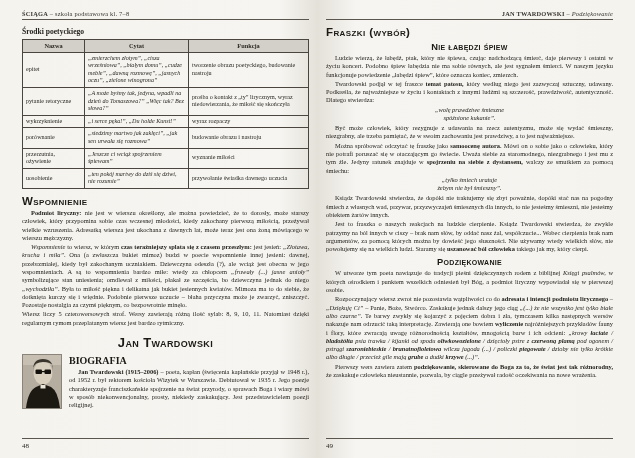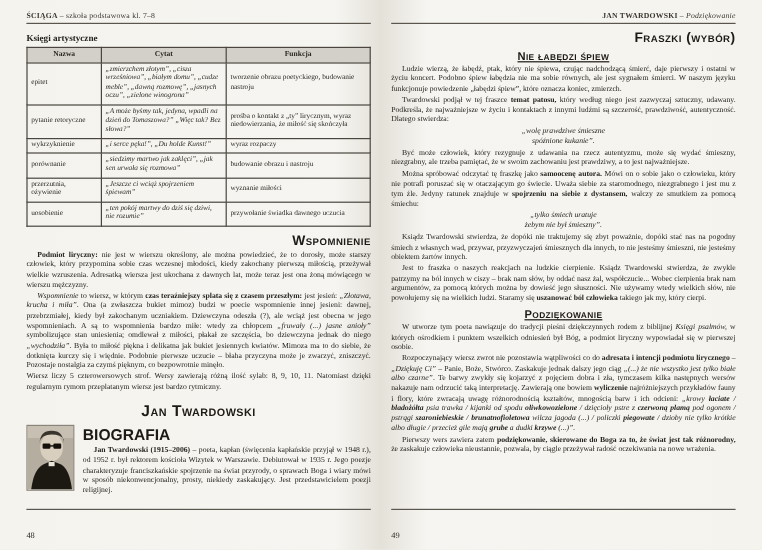--- a/index.html
+++ b/index.html
@@ -22,45 +22,45 @@
   .i{font-style:italic;}
   .sans{font-family:"Liberation Sans", sans-serif;}
   .tbl-title{margin-top:7px;font-size:7.6px;font-weight:bold;}
   table{border-collapse:collapse;margin-top:3px;width:287px;
         font-size:6.1px;line-height:7.6px;color:#2b2822;}
   th,td{border:.8px solid #4a463f;padding:2px 3px;vertical-align:middle;text-align:left;}
   th{background:#d3d0c9;font-weight:bold;text-align:center;font-size:6.3px;}
   td.cq{font-style:italic;}
   .h-lg{font-family:"Liberation Sans", sans-serif;font-weight:bold;text-align:center;
         font-variant:small-caps;letter-spacing:.4px;font-size:13px;margin:8px 0 3px;color:#1d1a15;}
-  .h-md{font-family:"Liberation Sans", sans-serif;font-weight:bold;text-align:right;
+  .h-md{font-family:"Liberation Sans", sans-serif;font-weight:bold;text-align:left;
         font-variant:small-caps;letter-spacing:.4px;font-size:11.5px;margin:6px 0 2px;color:#1d1a15;}
   .h-sub{font-family:"Liberation Sans", sans-serif;font-weight:bold;text-align:center;
-        font-variant:small-caps;letter-spacing:.3px;font-size:9.3px;margin:4px 0 2px;color:#1d1a15;text-decoration:underline;}
+        font-variant:small-caps;letter-spacing:.3px;font-size:9.3px;margin:4px 0 2px;color:#1d1a15;}
   p.body{font-size:6.4px;line-height:8.3px;text-align:justify;margin:0 0 1px;}
   p.ind{text-indent:9px;}
   .quote{text-align:center;font-size:6.4px;line-height:8.2px;font-style:italic;margin:1px 0 2px;}
   .bio{display:flex;gap:7px;margin-top:4px;}
   .bio svg{flex:none;display:block;border:.5px solid #8a847a;}
-  .bio-h{font-size:13px;font-weight:bold;margin:1px 0 2px;color:#1d1a15;}
+  .bio-h{font-size:10px;font-weight:bold;margin:1px 0 2px;color:#1d1a15;font-family:Liberation Serif, serif;}
   .footer{position:absolute;left:0;right:0;bottom:8px;border-top:.8px solid #5a564e;
-          padding-top:17px;font-size:7px;color:#2b2822;}
+          padding-top:3px;font-size:7px;color:#2b2822;}
   .footer.ra{}
 </style>
 </head>
 <body>
 
 <div class="spread">
 
   <div class="page left">
     <div class="rh">
       <span class="b">ŚCIĄGA</span><span> – szkoła podstawowa kl. 7–8</span>
     </div>
 
-    <div class="tbl-title">Księgi artystyczne</div>
+    <div class="tbl-title">Środki poetyckiego</div>
 
     <table>
       <colgroup>
           <col style="width:62px">
           <col style="width:104px">
           <col>
         </colgroup>
       <thead>
         <tr>
           <th>Nazwa</th>

